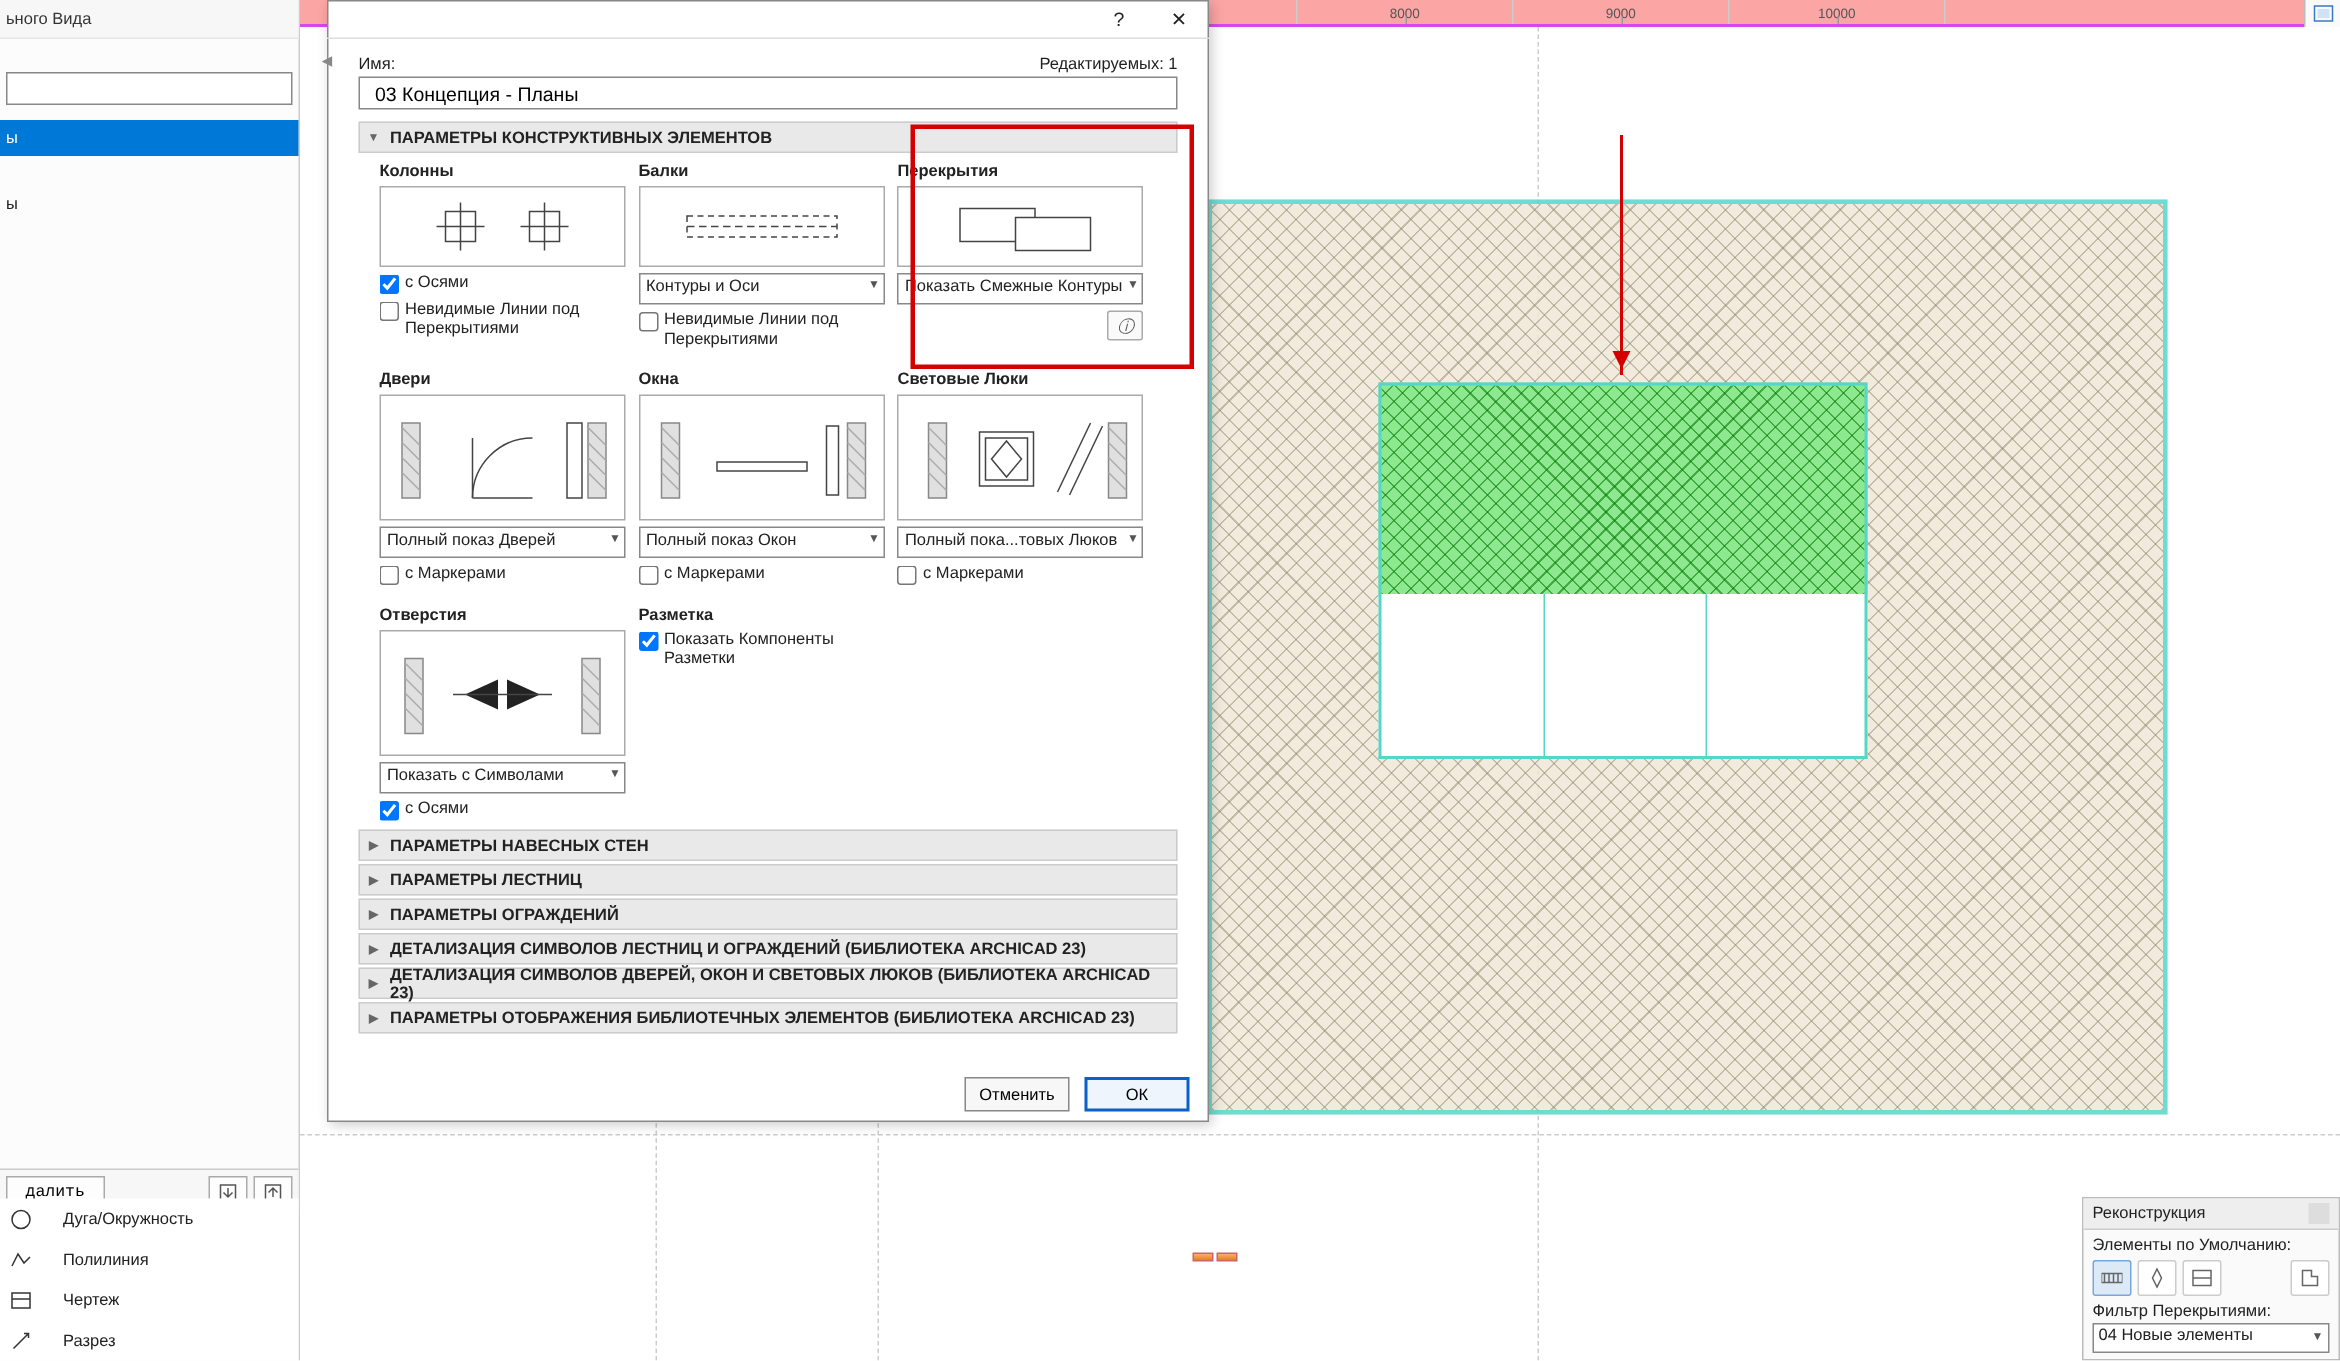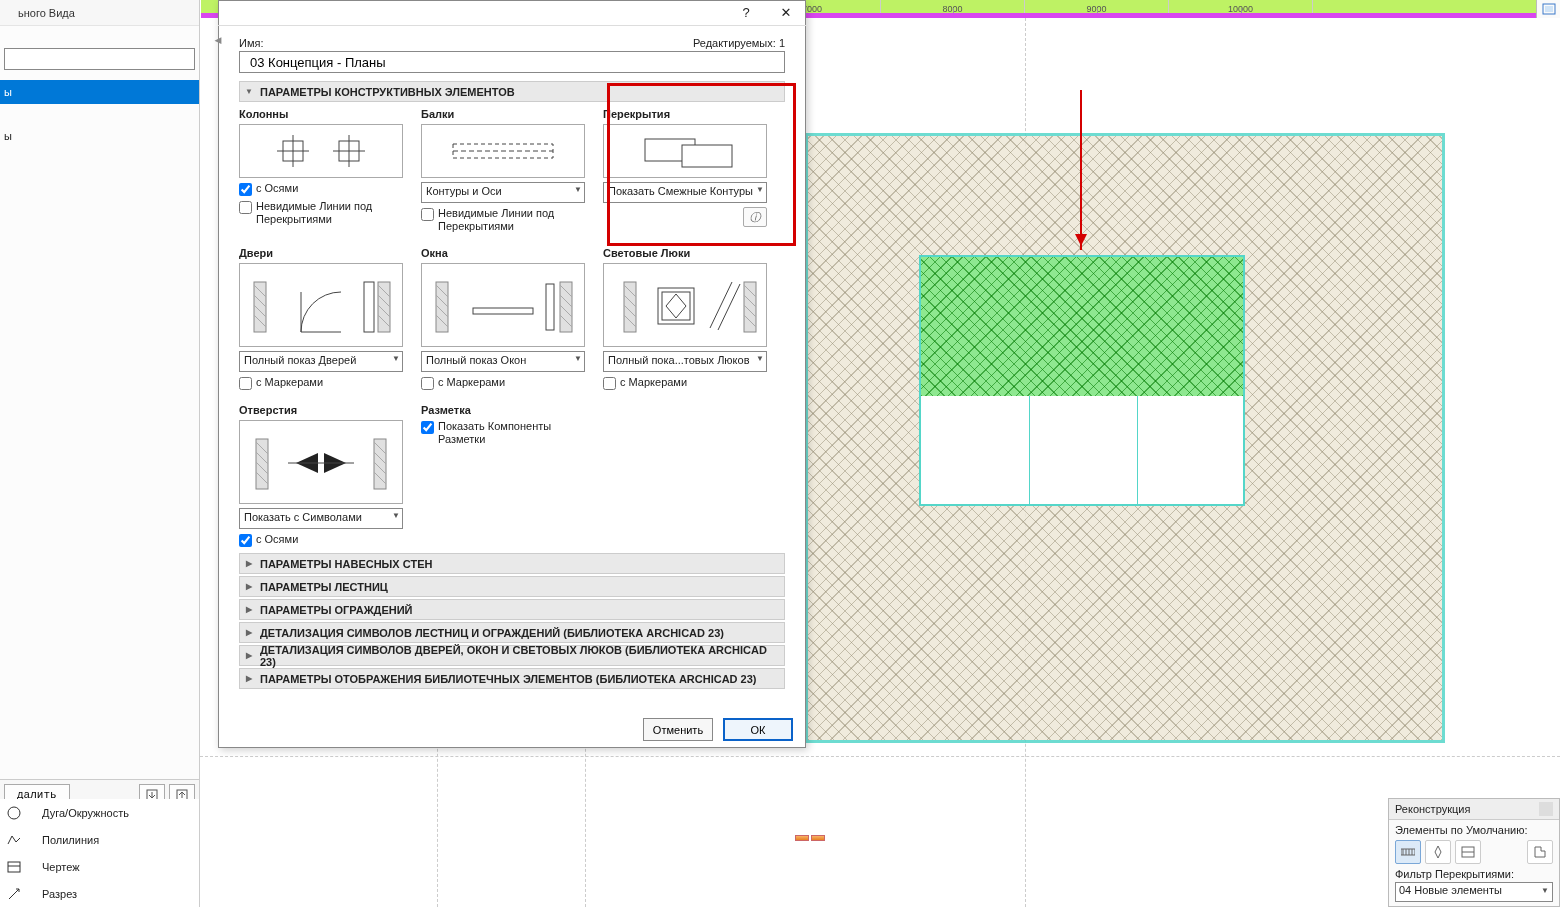--- a/index.html
+++ b/index.html
@@ -1,20 +1,20 @@
 <!DOCTYPE html>
 <html><head>
 <meta charset="utf-8">
 <style>
   * { box-sizing: border-box; margin: 0; padding: 0; font-family: Tahoma, Arial, sans-serif; }
   body { width: 1560px; height: 907px; background: #fff; position: relative; overflow: hidden; font-size: 11px; color: #222; }
   
   
   .left-panel { position: absolute; left: 0; top: 0; width: 200px; height: 100%; background: #fcfcfc; border-right: 1px solid #ccc; }
-  .left-titlebar { height: 26px; line-height: 26px; padding-left: 18px; font-size: 11px; color: #333; background:#f7f7f7; border-bottom:1px solid #e5e5e5; }
+  .left-titlebar { height: 26px; line-height: 26px; padding-left: 4px; font-size: 11px; color: #333; background:#f7f7f7; border-bottom:1px solid #e5e5e5; }
   .left-search { margin: 22px 4px 6px 4px; }
   .left-search input { width: 100%; height: 22px; border: 1px solid #888; padding: 2px 4px; font-size: 11px; }
   .left-list { margin-top: 10px; }
   .left-item { height: 24px; line-height: 24px; padding-left: 4px; font-size: 11px; }
   .left-item.selected { background: #0078d7; color: #fff; }
   .left-bottom { position: absolute; bottom: 98px; left: 0; right: 0; border-top: 1px solid #ccc; padding: 4px; display: flex; justify-content: space-between; align-items: center; height: 30px; background:#f7f7f7; }
   .btn-small { width: 26px; height: 22px; border: 1px solid #aaa; background: #fdfdfd; display: inline-flex; align-items: center; justify-content: center; }
   .left-bottom .btn-delete { width: auto; padding: 0 12px; font-size: 11px; font-family: Liberation Mono, monospace; }
   .btn-group-right { display:flex; gap:4px; }
   
@@ -30,41 +30,41 @@
   .scrollarea-marker { position:absolute; left:-8px; top:32px; width:14px; height:14px; display:flex; align-items:center; justify-content:center; color:#888; font-size:9px; }
   
   .dlg-body { position:absolute; top:30px; left:10px; right:10px; bottom:40px; overflow:hidden; }
   .field-row { display:flex; justify-content:space-between; margin:6px 10px 2px 10px; font-size:11px; }
   .name-input { margin: 2px 10px 8px 10px; }
   .name-input input { width:100%; height:22px; border:1px solid #888; padding:2px 10px; font-size:13px; }
   
   .section-header { background:#e9e9e9; border:1px solid #ccc; height:21px; display:flex; align-items:center; padding-left:4px; margin:2px 10px; font-size:11px; font-weight:bold; gap:6px; }
   .section-header .arrow { font-size:8px; color:#666; width:10px; text-align:center; }
   
-  .grid3 { display:grid; grid-template-columns: 1fr 1fr 1fr; gap:0; margin: 0 10px; }
+  .grid3 { display:grid; grid-template-columns: 1fr 1fr 1fr; gap:0; margin: 0 24px; }
   .cell { padding:4px 2px 4px 0; border-right: none; }
   .cell-label { font-size:11px; font-weight:bold; margin-bottom:4px; }
   .preview-box { width:164px; height:54px; border:1px solid #aaa; background:#fff; display:flex; align-items:center; justify-content:center; position:relative; }
   .preview-box.tall { height:84px; }
   .combo { width:164px; height:21px; border:1px solid #888; font-size:11px; padding:2px 4px; background:#fff; margin-top:4px; position:relative; }
   .combo .drop { position:absolute; right:2px; top:2px; font-size:8px; color:#555; }
   .check-row { display:flex; align-items:flex-start; gap:4px; font-size:11px; margin-top:4px; line-height:13px; }
   .check-row input { width:13px; height:13px; margin-top:1px; flex-shrink:0; }
   .check-row label { max-width:140px; }
   
   .highlight-red { position:absolute; border:3px solid #d40000; pointer-events:none; }
   .info-btn { width:24px; height:20px; border:1px solid #aaa; background:#fafafa; display:flex; align-items:center; justify-content:center; margin-top:4px; margin-left:140px; font-size:11px; font-style:italic; color:#555; border-radius:2px; }
   
   .dlg-footer { position:absolute; bottom:6px; right:12px; display:flex; gap:10px; }
   .dlg-footer button { width:70px; height:23px; border:1px solid #888; background:#f7f7f7; font-size:11px; }
   .dlg-footer button.ok { border:2px solid #0a62c9; background:#eef5fc; }
   
   
   .canvas { position:absolute; left:185px; top:0; right:0; bottom:0; background:#fff; }
-  .ruler-h { position:absolute; top:0; left:16px; right:0; height:18px; border-bottom:5px solid #d946ef; background:#bef264; display:flex; font-size:9px; color:#555; overflow:hidden; }
+  .ruler-h { position:absolute; top:0; left:0; right:0; height:18px; border-bottom:2px solid #d946ef; background:#fca5a5; display:flex; font-size:9px; color:#555; overflow:hidden; }
   .ruler-h .tick { flex:0 0 auto; width:144px; border-right:1px solid #ccc; text-align:center; line-height:18px; position:relative; }
   .ruler-h .tick::before {content:''; position:absolute; left:50%; bottom:0; width:1px; height:5px; background:#999;}
   
   .ruler-corner { position:absolute; right:0; top:0; width:24px; height:18px; background:#fafafa; border-left:1px solid #bbb; display:flex; align-items:center; justify-content:center; }
   
   .drawing { position:absolute; top:18px; left:0; right:0; bottom:0; background:#fff; }
   
   
   .slab { position:absolute; left:620px; top:115px; width:640px; height:610px; background:
     repeating-linear-gradient(45deg, rgba(120,110,80,0.45) 0 1px, transparent 1px 9px),

